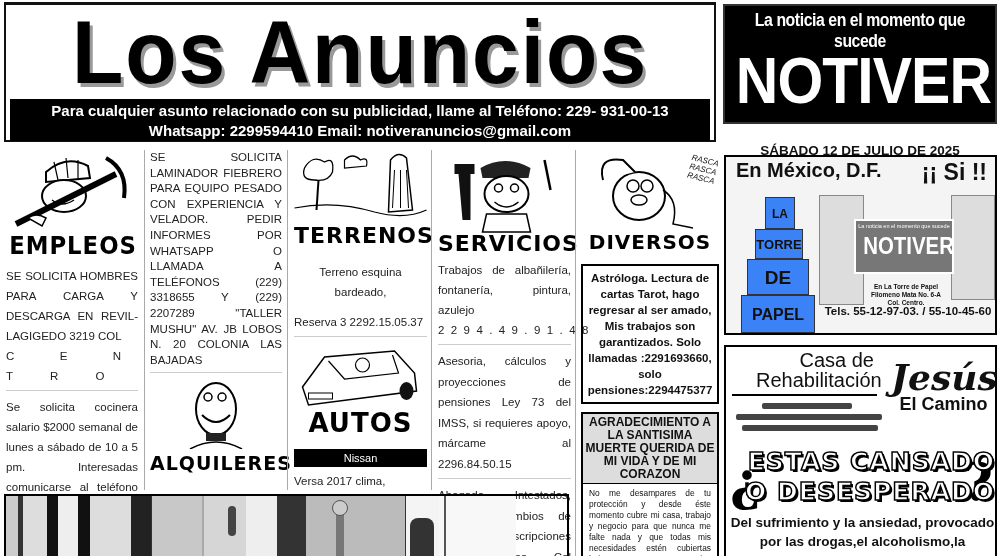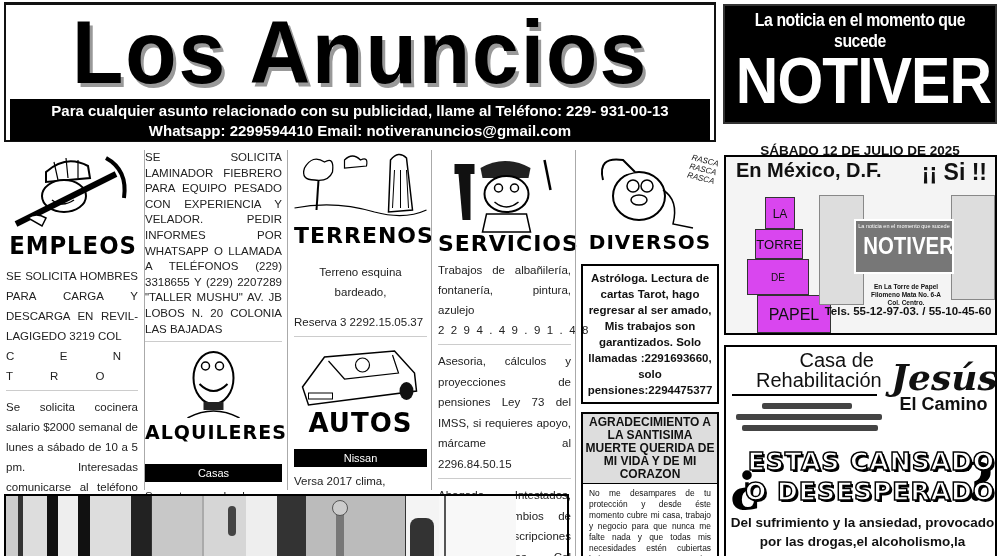--- a/index.html
+++ b/index.html
@@ -32,21 +32,21 @@
   .box{border:2px solid #000}
   .astro{font-weight:700;font-size:11.5px;line-height:16px;text-align:center;padding:4px 2px}
   .agrad-head{background:#ddd;font-weight:900;font-size:12px;line-height:13px;text-align:center;padding:2px 2px;border-bottom:1.5px solid #000}
   .agrad-body{font-size:8.4px;line-height:11px;text-align:justify;padding:4px 6px}
 
   
   .torre{left:724px;top:155px;width:273px;height:180px;border:2px solid #000;background:#f4f4f4}
   .torre-head{position:absolute;top:2px;left:10px;font-weight:900;font-size:20px}
   .torre-si{position:absolute;top:2px;right:8px;font-weight:900;font-size:23px}
   .tower{position:absolute;left:15px;top:40px;width:75px;height:135px}
-  .tier{position:absolute;background:#d946ef;border:1.5px solid #333;text-align:center;font-weight:400;color:#111}
+  .tier{position:absolute;background:#3b82f6;border:1.5px solid #333;text-align:center;font-weight:700;color:#111}
   .np{position:absolute;background:#ddd;border:1px solid #888}
   .np-banner{position:absolute;left:128px;top:62px;width:100px;height:55px;background:#777;border:2px solid #fff;color:#fff;text-align:center}
   .torre-addr{position:absolute;left:140px;top:126px;width:80px;text-align:center;font-weight:700;font-size:6.5px;line-height:8px}
   .torre-tels{position:absolute;left:92px;top:147px;width:180px;text-align:center;font-weight:700;font-size:11.5px;line-height:14px}
 
   .rehab{left:724px;top:345px;width:273px;height:211px;border:2px solid #000;border-bottom:none}
   .casa{position:absolute;left:30px;top:3px;width:118px;text-align:right;font-size:20px;line-height:20px}
   .casa-line{position:absolute;left:6px;top:47px;width:145px;height:2px;background:#000}
   .blackletter{position:absolute;left:6px;top:52px;width:155px;height:38px}
   .jesus{position:absolute;left:165px;top:10px;width:105px;text-align:center}
@@ -90,21 +90,21 @@
   <div class="sect-head" style="margin-top:-4px;font-size:24px;transform:scaleX(.95)">EMPLEOS</div>
   <div class="txt caps" style="margin-top:8px">SE SOLICITA HOMBRES PARA CARGA Y DESCARGA EN REVIL-LAGIGEDO 3219 COL</div>
   <div class="txt caps spread" style="letter-spacing:17px">C E N T R O</div>
   <div class="rule"></div>
   <div class="txt">Se solicita cocinera salario $2000 semanal de lunes a sábado de 10 a 5 pm. Interesadas comunicarse al teléfono      2292.78.13.81</div>
   <div class="rule"></div>
   <div class="txt caps">SOLICITO CHOFER TAXI DE 45 AÑOS</div>
 
 </section>
 
-<section class="abs col" style="left:144px;top:150px;width:138px;height:340px">
+<section class="abs col" style="left:144px;top:150px;width:138px;padding-left:5px;height:340px">
   <div class="txt caps" style="line-height:15.6px;text-align:justify">SE SOLICITA LAMINADOR FIEBRERO PARA EQUIPO PESADO CON EXPERIENCIA Y VELADOR. PEDIR INFORMES POR WHATSAPP O LLAMADA A TELÉFONOS (229) 3318655 Y (229) 2207289 "TALLER MUSHU" AV. JB LOBOS N. 20 COLONIA LAS BAJADAS</div>
   <div class="rule"></div>
   <svg class="art" height="70" viewBox="0 0 132 70">
     <ellipse cx="66" cy="30" rx="20" ry="26" fill="#fff" stroke="#000" stroke-width="2"></ellipse>
     <circle cx="58" cy="18" r="4" fill="none" stroke="#000" stroke-width="1.5"></circle>
     <circle cx="72" cy="18" r="4" fill="none" stroke="#000" stroke-width="1.5"></circle>
     <path d="M52 36 Q66 50 80 36" fill="#fff" stroke="#000" stroke-width="2"></path>
     <rect x="56" y="54" width="20" height="8" fill="#222"></rect>
     <path d="M40 70 Q66 56 92 70" fill="none" stroke="#000" stroke-width="1.5"></path>
   </svg>
@@ -181,22 +181,22 @@
 
   </div>
 </section>
 
 <div class="abs torre">
   <div class="torre-head">En México, D.F.</div>
   <div class="torre-si">¡¡ Si !!</div>
   <div class="tower">
     <div class="tier" style="left:24px;top:0;width:30px;height:32px;font-size:12px;line-height:32px">LA</div>
     <div class="tier" style="left:14px;top:32px;width:48px;height:30px;font-size:13px;line-height:30px">TORRE</div>
-    <div class="tier" style="left:6px;top:62px;width:62px;height:36px;font-size:10px;line-height:36px">DE</div>
-    <div class="tier" style="left:16px;top:98px;width:74px;height:38px;font-size:16px;line-height:38px">PAPEL</div>
+    <div class="tier" style="left:6px;top:62px;width:62px;height:36px;font-size:19px;line-height:36px">DE</div>
+    <div class="tier" style="left:0;top:98px;width:74px;height:38px;font-size:16px;line-height:38px">PAPEL</div>
   </div>
   <div class="np" style="left:93px;top:38px;width:45px;height:110px"></div>
   <div class="np" style="left:225px;top:38px;width:44px;height:105px"></div>
   <div class="np-banner">
     <div style="font-size:5.5px;padding-top:2px">La noticia en el momento que sucede</div>
     <div style="font-size:24px;font-weight:700;line-height:34px;transform:scaleX(.85)">NOTIVER</div>
   </div>
   <div class="torre-addr">En La Torre de Papel Filomeno Mata No. 6-A Col. Centro.</div>
   <div class="torre-tels">
     <div>Tels. 55-12-97-03. / 55-10-45-60</div>

